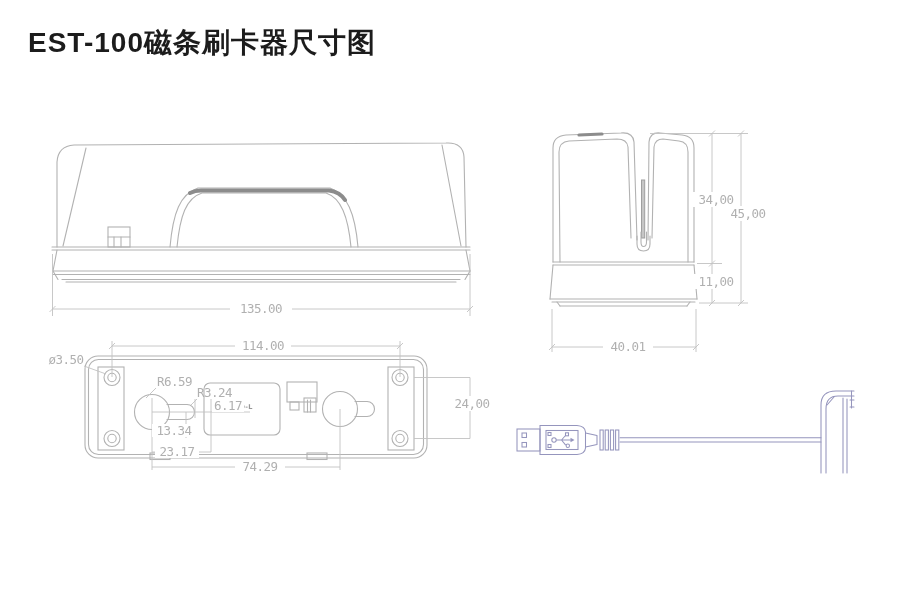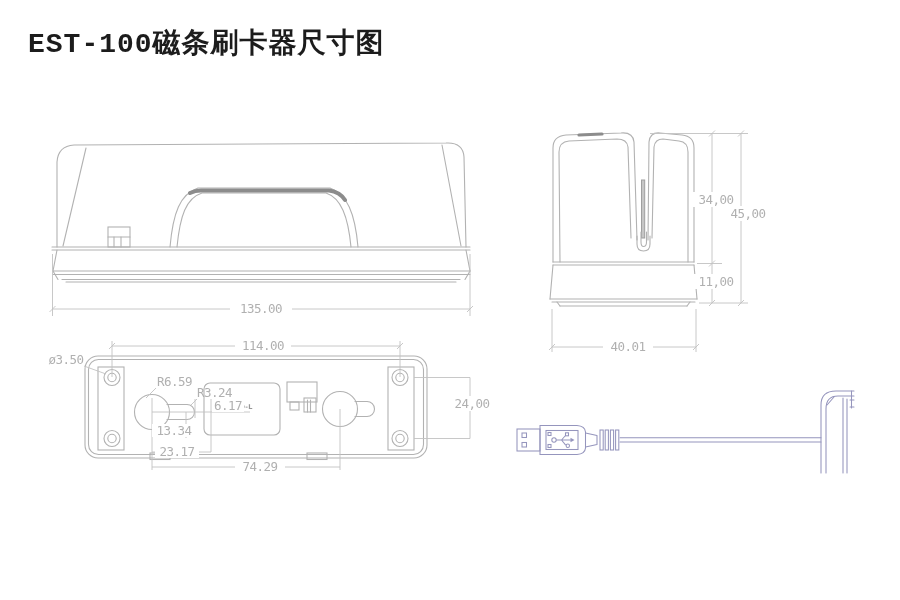--- a/index.html
+++ b/index.html
@@ -1,18 +1,18 @@
 <!DOCTYPE html>
 <html style="--title-text: #1c1c1c; --drawing-line: #b2b2b2; --dim-line: #c2c2c2; --dim-text: #b0b0b0; --dark-accent: #8c8c8c; --usb-line: #9595bd;"><head>
 <meta charset="utf-8">
 <style>
   html,body{margin:0;padding:0;background:#fff;}
   body{width:900px;height:600px;position:relative;font-family:"Liberation Sans",sans-serif;overflow:hidden;}
   #title{position:absolute;left:28px;top:24px;font-size:28px;font-weight:700;
-         color:var(--title-text,#1c1c1c);letter-spacing:1px;white-space:nowrap;font-family:Liberation Mono, monospace;}
+         color:var(--title-text,#1c1c1c);letter-spacing:1px;white-space:nowrap;}
   #drawing{position:absolute;left:0;top:0;}
   .ln{stroke:var(--drawing-line,#b2b2b2);fill:none;stroke-width:1.1;stroke-linecap:round;}
   .dark{stroke:var(--dark-accent,#8c8c8c);stroke-width:4;fill:none;}
   .dark2{stroke:var(--dark-accent,#8c8c8c);stroke-width:3.2;}
   .dark3{stroke:#9f9f9f;stroke-width:1;fill:#c6c6c6;}
   .dim{stroke:var(--dim-line,#c2c2c2);fill:none;stroke-width:0.9;}
   .dim text{stroke:none;fill:var(--dim-text,#b0b0b0);
             font:12.5px "DejaVu Sans Mono",monospace;letter-spacing:-0.5px;}
   .wbg{fill:#fff;stroke:none;}
   .tiny{font:600 6.5px "DejaVu Sans",sans-serif;fill:#969696;stroke:none;letter-spacing:.3px;}

